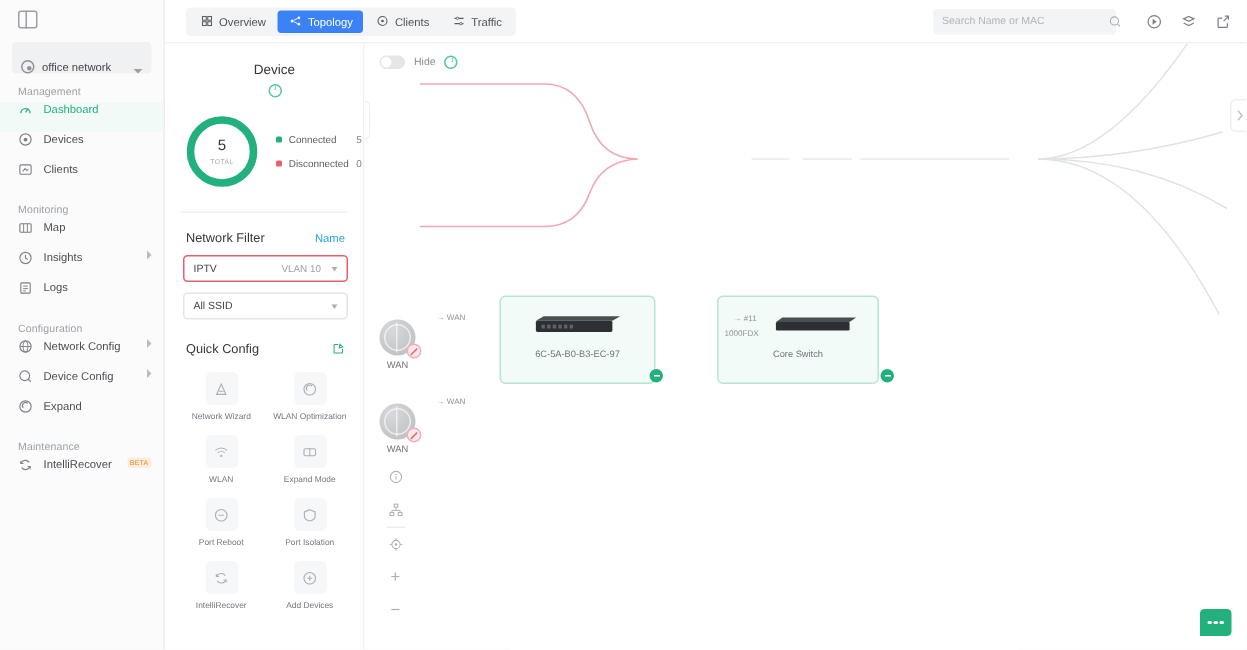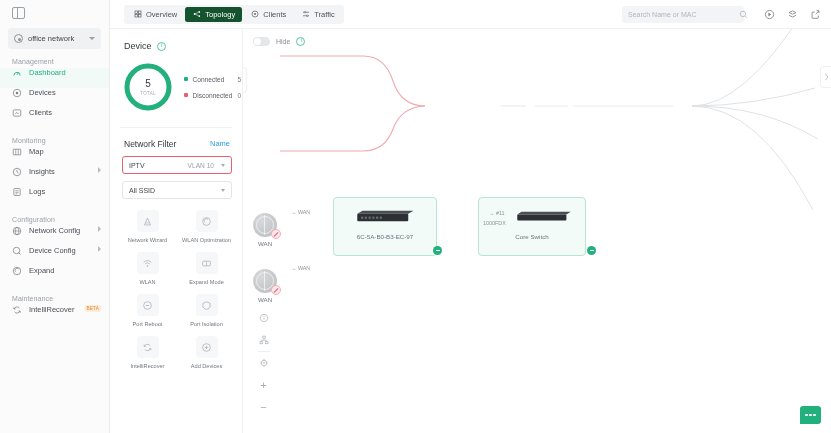--- a/index.html
+++ b/index.html
@@ -21,21 +21,21 @@
   .sb-top { height: 26px; display:flex; align-items:center; padding-left:12px; }
   .panel-icon {
     width: 13px; height: 12px; border: 1.2px solid #9aa0a6; border-radius: 2px;
     position: relative;
   }
   .panel-icon:after {
     content:""; position:absolute; left:4px; top:-1px; width:1.2px; height:12px; background:#9aa0a6;
   }
   .site-select {
     margin: 2px 8px 0 8px; height: 21px; background:#f0f1f3; border-radius:3px;
-    display:flex; align-items:center; padding: 0 6px; gap:5px; font-size:7.5px; color:#42464c;
+    display:flex; align-items:flex-end; padding: 0 6px; gap:5px; font-size:7.5px; color:#42464c;
   }
   .site-select .sel-label { flex:1; white-space:nowrap; overflow:hidden; }
   .circ-icon {
     width:9px;height:9px;border:1px solid #8d9399;border-radius:50%;position:relative;flex:0 0 9px;
   }
   .circ-icon:after{content:"";position:absolute;left:2.5px;top:2.5px;width:3px;height:3px;border-radius:50%;background:#8d9399;}
   .chev { width:0;height:0;border-left:3px solid transparent;border-right:3px solid transparent;border-top:3.4px solid #9aa0a6; }
   .chev-r { width:0;height:0;border-top:3px solid transparent;border-bottom:3px solid transparent;border-left:3.4px solid #b8bcc1; }
 
   .sb-group { margin-top: 9px; }
@@ -58,21 +58,21 @@
 
   .topbar {
     height:29px; display:flex; align-items:center; padding: 0 10px 0 14px; gap:8px;
     border-bottom:1px solid #f0f0f1; background:#fff;
   }
   .tabs { display:flex; align-items:center; background:#f3f4f5; border-radius:3px; padding:2px; gap:1px; }
   .tab {
     display:flex; align-items:center; gap:4px; font-size:7.5px; color:#4e5258;
     padding: 3px 7px; border-radius:2.5px; cursor:pointer; white-space:nowrap;
   }
-  .tab.active { background:#14532d; color:#fff; }
+  .tab.active { background:#3b82f6; color:#fff; }
   .tab .ic { width:9px;height:9px;display:flex;align-items:center;justify-content:center; }
 
   .spacer { flex:1; }
   .search {
     width:122px; height:17px; background:#f3f4f5; border-radius:3px;
     display:flex; align-items:center; padding: 0 6px; gap:20px;
   }
   .search input {
     flex:1; border:none; background:transparent; outline:none;
     font-size:7px; color:#6c7176; font-family:"Liberation Sans", sans-serif;
@@ -81,42 +81,42 @@
   .tb-icons { display:flex; align-items:center; gap:11px; margin-left:11px; }
   .tb-ic { width:12px;height:12px;cursor:pointer;display:flex;align-items:center;justify-content:center; }
 
   .body { flex:1; position:relative; display:flex; }
 
   
   .devpanel {
     width:133px; flex:0 0 133px; background:#fff; border-right:1px solid #f0f0f1;
     position:relative; padding: 0 0 0 0;
   }
-  .dp-head { display:flex; align-items:center; gap:5px; padding: 12px 0 0 14px; }
+  .dp-head { display:flex; align-items:center; gap:5px; padding: 12px 0 0 14px; flex-direction: column; }
   .dp-title { font-size:9px; color:#33363b; }
   .info-ic { width:9px;height:9px;border:1px solid #54c79b;border-radius:50%;position:relative; }
   .info-ic:after{content:"i";position:absolute;left:3.2px;top:-0.6px;font-size:6px;color:#54c79b;font-family:"Liberation Serif",serif;}
 
   .donut-row { display:flex; align-items:center; padding: 10px 0 0 12px; gap:10px; }
   .donut { position:relative; width:52px; height:52px; flex:0 0 52px; }
   .donut svg { transform: rotate(-90deg); }
   .donut .ctr {
     position:absolute; inset:0; display:flex; flex-direction:column; align-items:center; justify-content:center;
   }
   .donut .num { font-size:10px; color:#33363b; line-height:1; }
   .donut .ttl { font-size:4.5px; color:#a7acb2; letter-spacing:.3px; margin-top:2px; }
   .legend { display:flex; flex-direction:column; gap:9px; flex:1; padding-right:8px; }
   .lg-row { display:flex; align-items:center; gap:5px; font-size:6.6px; color:#5c6066; }
   .dot { width:3.5px; height:3.5px; border-radius:1px; flex:0 0 3.5px; }
   .lg-row .lg-lbl { flex:1; }
   .lg-row .lg-val { color:#7b8087; }
 
   .dp-divider { height:1px; background:#f0f0f1; margin: 14px 10px 0 10px; }
 
-  .nf-head { display:flex; padding: 11px 12px 0 14px; }
+  .nf-head { display:flex; align-items:center; padding: 11px 12px 0 14px; }
   .nf-title { font-size:8.5px; color:#33363b; flex:1; }
   .nf-reset { font-size:7.5px; color:#2aa0e0; cursor:pointer; }
 
   .select-box {
     margin: 7px 10px 0 12px; height:18px; border:1px solid #e3e5e7; border-radius:3px;
     display:flex; align-items:center; padding: 0 6px; gap:4px; font-size:7px; color:#42464c; background:#fff;
   }
   .select-box.highlight { border:1.3px solid #e8606b; }
   .select-box .sv { flex:1; }
   .select-box .sv2 { color:#9ba1a8; font-size:6.6px; margin-right:3px; }
@@ -472,20 +472,29 @@
           <span class="sv">IPTV</span>
           <span class="sv2">VLAN 10</span>
           <span class="caret"></span>
         </div>
 
         <div class="select-box">
           <span class="sv">All SSID</span>
           <span class="caret"></span>
         </div>
 
+        <div class="qc-head">
+          <span class="qc-title">Quick Config</span>
+          <span>
+            <svg width="9" height="9" viewBox="0 0 16 16">
+                <path d="M8 3H3.6a.6.6 0 0 0-.6.6v8.8a.6.6 0 0 0 .6.6h8.8a.6.6 0 0 0 .6-.6V8" fill="none" stroke="#22b07d" stroke-width="1.2"></path>
+                <path d="M10 2.6l3.4 3.4-4.4 1 1-4.4z" fill="none" stroke="#22b07d" stroke-width="1.2"></path>
+              </svg>
+          </span>
+        </div>
 
         <div class="qc-grid">
           <div class="qc-item">
             <span class="qc-ic">
               <svg width="11" height="11" viewBox="0 0 16 16">
                   <path d="M8 3l4.5 10h-9z" fill="none" stroke="#aab0b6" stroke-width="1.1"></path>
                   <path d="M5.8 10h4.4" stroke="#aab0b6" stroke-width="1"></path>
                 </svg>
             </span>
             <span class="qc-lbl">Network Wizard</span>

